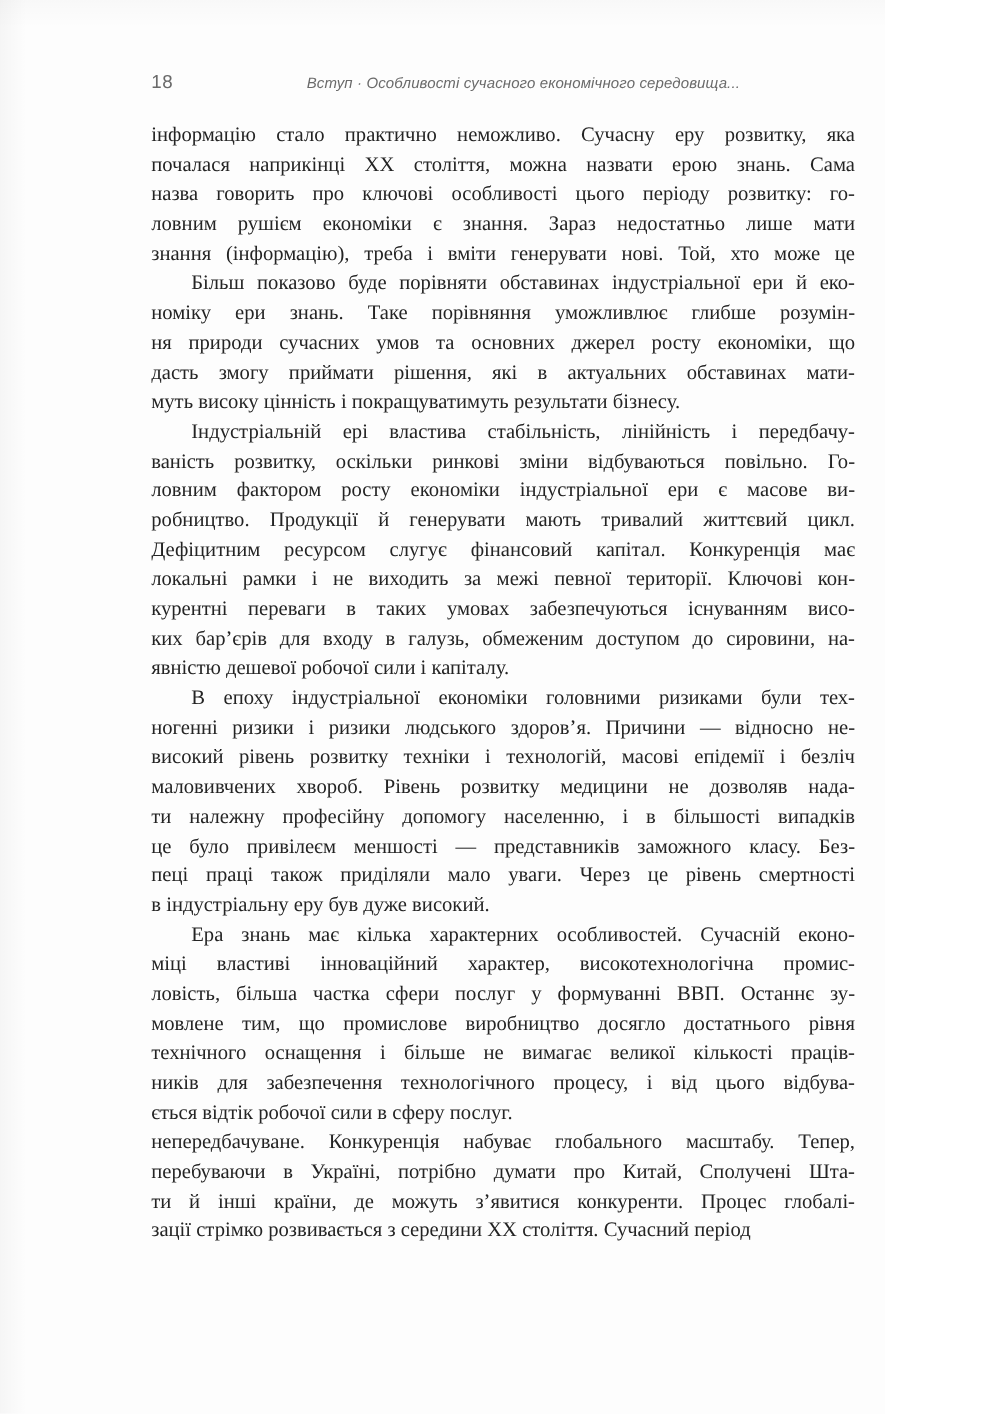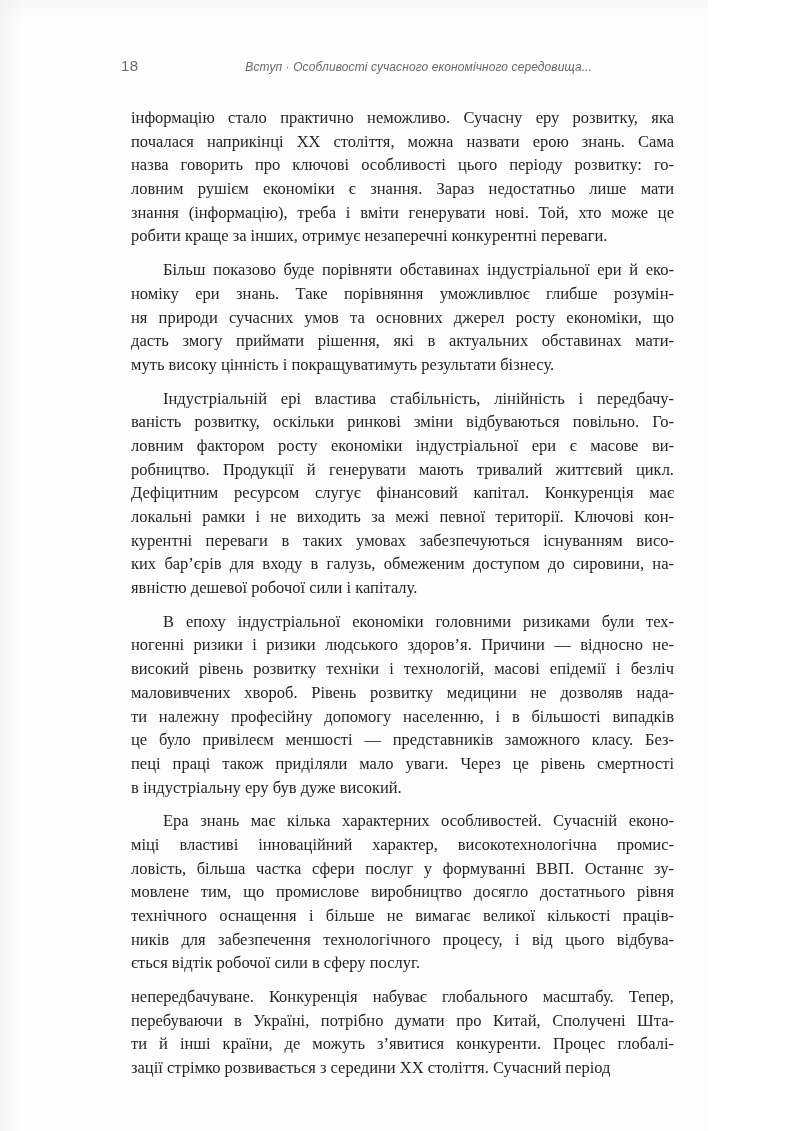--- a/index.html
+++ b/index.html
@@ -42,21 +42,21 @@
     font-style: italic;
     letter-spacing: 0.1px;
     text-align: right;
   }
   .body-text {
     position: absolute;
     left: 121px; top: 96px;
     width: 563px;
     color: var(--text-color, #242424);
   }
-  .paragraph { margin: 10px; padding: 0; }
+  .paragraph { margin: 0; padding: 0; }
   .line {
     font-size: 16.5px;
     line-height: 23.7px;
     text-align: justify;
     text-align-last: justify;
     height: 23.7px;
     overflow: hidden;
   }
   .line.last { text-align-last: left; }
   .line.indent { padding-left: 32px; }
@@ -71,21 +71,20 @@
     <span class="running-head-title">Вступ · Особливості сучасного економічного середовища...</span>
   </div>
 
   <div class="body-text">
       <div class="paragraph">
         <div class="line">інформацію стало практично неможливо. Сучасну еру розвитку, яка</div>
         <div class="line">почалася наприкінці XX століття, можна назвати ерою знань. Сама</div>
         <div class="line">назва говорить про ключові особливості цього періоду розвитку: го-</div>
         <div class="line">ловним рушієм економіки є знання. Зараз недостатньо лише мати</div>
         <div class="line">знання (інформацію), треба і вміти генерувати нові. Той, хто може це</div>
-        <div class="line last">робити краще за інших, отримує незаперечні конкурентні переваги.</div>
       </div>
       <div class="paragraph">
         <div class="line indent">Більш показово буде порівняти обставинах індустріальної ери й еко-</div>
         <div class="line">номіку ери знань. Таке порівняння уможливлює глибше розумін-</div>
         <div class="line">ня природи сучасних умов та основних джерел росту економіки, що</div>
         <div class="line">дасть змогу приймати рішення, які в актуальних обставинах мати-</div>
         <div class="line last">муть високу цінність і покращуватимуть результати бізнесу.</div>
       </div>
       <div class="paragraph">
         <div class="line indent">Індустріальній ері властива стабільність, лінійність і передбачу-</div>

